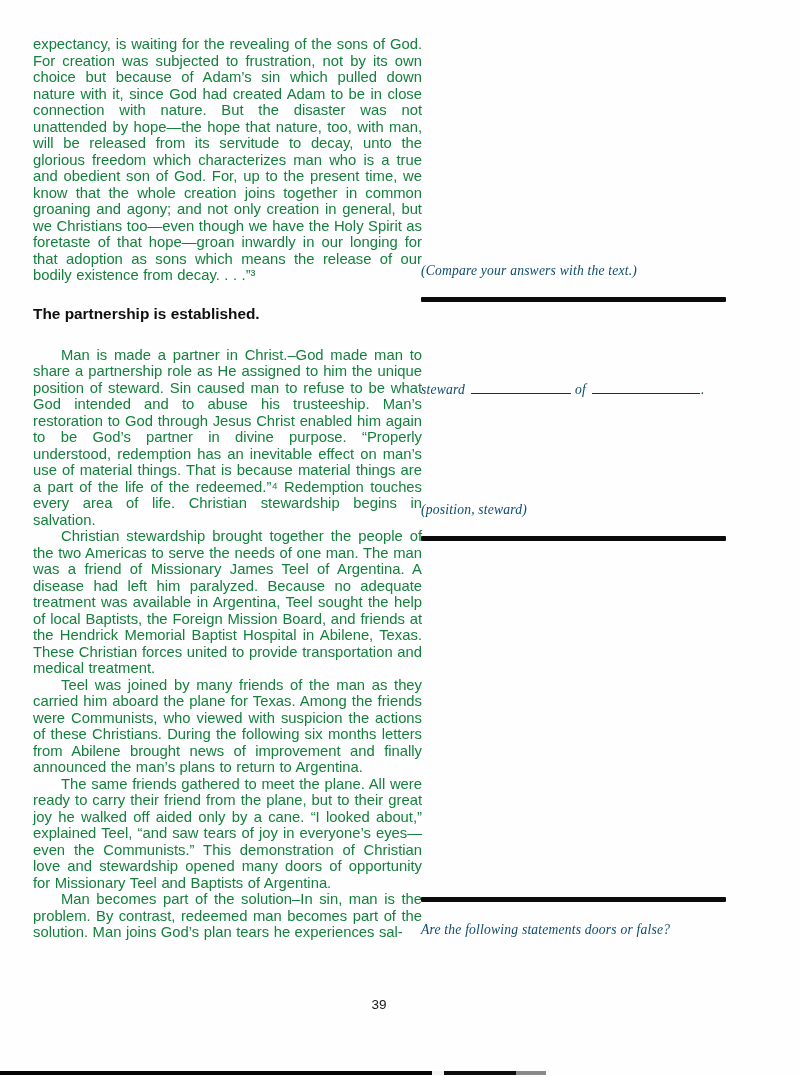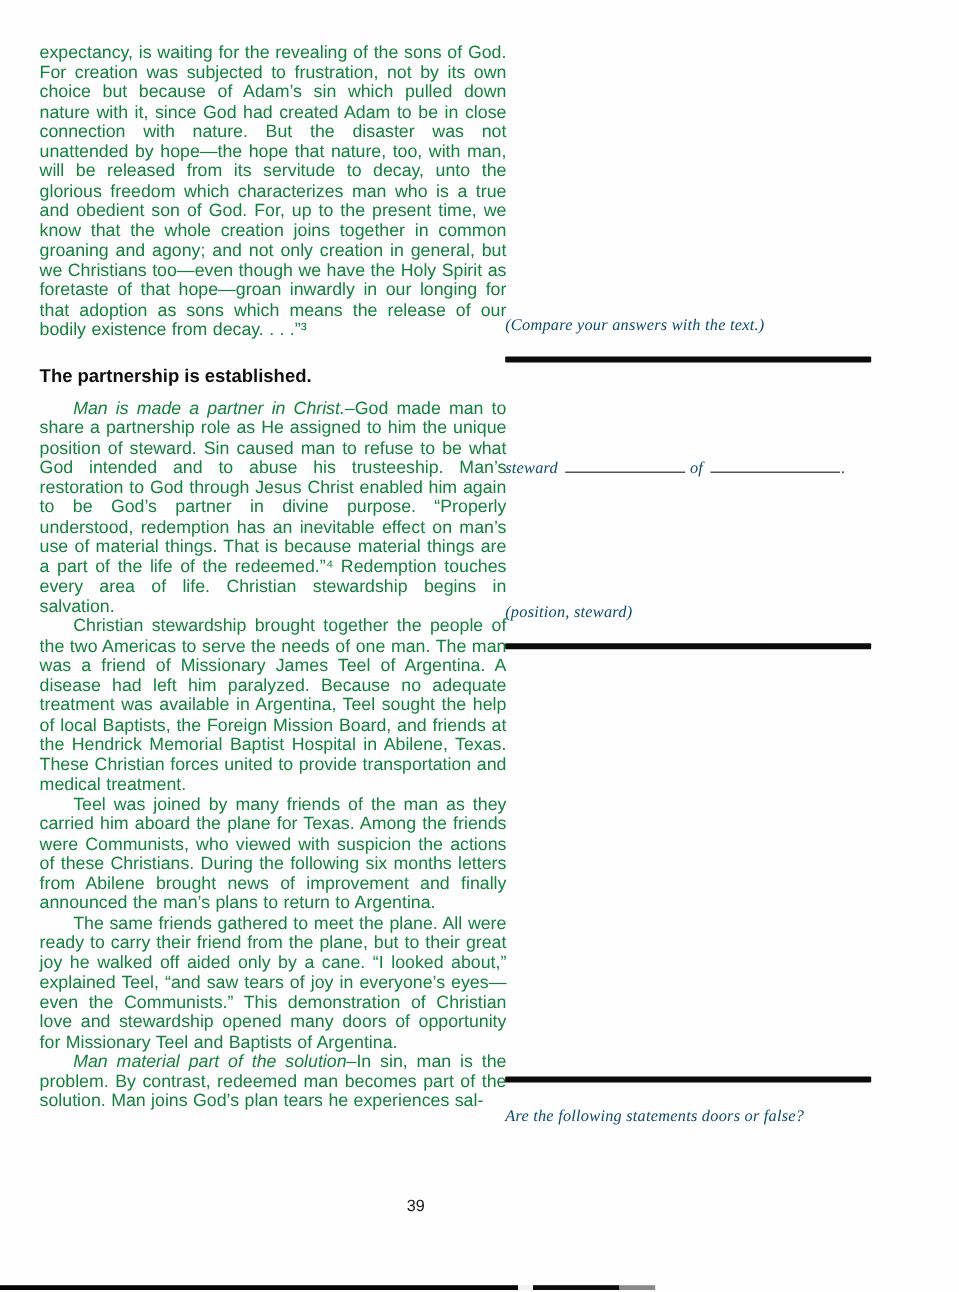--- a/index.html
+++ b/index.html
@@ -4,36 +4,36 @@
 <style>
   html,body{margin:0;padding:0;background:#ffffff;}
   body{width:799px;height:1077px;position:relative;overflow:hidden;}
   .page{position:absolute;inset:0;background:#fefefe;color:#141414;}
 
   
   .col-left{position:absolute;left:33px;top:36px;width:389px;}
   .bodytext{font-family:"Liberation Sans",sans-serif;font-size:14.8px;line-height:16.5px;
             text-align:justify;margin:0;color:#15803d;word-spacing:0.4px;}
   .indent{text-indent:28px;}
-  .lead-italic{font-style:italic;}
+  .lead-italic{}
   .section-heading{font-family:"Liberation Sans",sans-serif;font-weight:bold;font-size:15.2px;
             line-height:17px;text-align:center;margin:19px 0 0 0;color:#0f0f0f;}
   .subsection-heading{font-family:"Liberation Sans",sans-serif;font-weight:bold;font-size:15.4px;
-            line-height:17px;text-align:left;margin:21px 0 11px 0;color:#0f0f0f;}
+            line-height:17px;text-align:left;margin:21px 0 25px 0;color:#0f0f0f;}
 
   
   .note{position:absolute;left:421px;width:318px;font-family:"Liberation Serif",serif;
         font-style:italic;font-size:13.6px;line-height:20px;color:#0c4a6e;letter-spacing:0.2px;}
   .rule{position:absolute;left:421px;width:305px;height:5px;background:#0b0b0b;border-radius:1px;}
   .blank{display:inline-block;border-bottom:1.4px solid #2b2b2b;height:3px;vertical-align:baseline;}
   .blank-1{width:100px;margin:0 4px 0 6px;}
   .blank-2{width:108px;margin:0 1px 0 6px;}
 
   
-  .page-number{position:absolute;left:339px;top:997px;width:80px;
+  .page-number{position:absolute;left:339px;top:997px;width:80px;text-align:center;
         font-family:"Liberation Sans",sans-serif;font-size:13.5px;color:#161616;}
   .scan-bar{position:absolute;left:0;top:1071px;width:546px;height:4px;
         background:linear-gradient(90deg,#050505 0,#050505 432px,#f2f2f2 432px,#f2f2f2 444px,
                    #0d0d0d 444px,#0d0d0d 516px,#8a8a8a 516px,#8a8a8a 546px);}
 </style>
 </head>
 <body>
 
 <div class="page">
 
@@ -44,21 +44,21 @@
     <h4 class="subsection-heading">The partnership is established.</h4>
 
     <p class="bodytext indent"><span class="lead-italic">Man is made a partner in Christ.</span><span>–God made man to share a partnership role as He assigned to him the unique position of steward. Sin caused man to refuse to be what God intended and to abuse his trusteeship. Man’s restoration to God through Jesus Christ enabled him again to be God’s partner in divine purpose. “Properly understood, redemption has an inevitable effect on man’s use of material things. That is because material things are a part of the life of the redeemed.”⁴ Redemption touches every area of life. Christian stewardship begins in salvation.</span></p>
 
     <p class="bodytext indent">Christian stewardship brought together the people of the two Americas to serve the needs of one man. The man was a friend of Missionary James Teel of Argentina. A disease had left him paralyzed. Because no adequate treatment was available in Argentina, Teel sought the help of local Baptists, the Foreign Mission Board, and friends at the Hendrick Memorial Baptist Hospital in Abilene, Texas. These Christian forces united to provide transportation and medical treatment.</p>
 
     <p class="bodytext indent">Teel was joined by many friends of the man as they carried him aboard the plane for Texas. Among the friends were Communists, who viewed with suspicion the actions of these Christians. During the following six months letters from Abilene brought news of improvement and finally announced the man’s plans to return to Argentina.</p>
 
     <p class="bodytext indent">The same friends gathered to meet the plane. All were ready to carry their friend from the plane, but to their great joy he walked off aided only by a cane. “I looked about,” explained Teel, “and saw tears of joy in everyone’s eyes—even the Communists.” This demonstration of Christian love and stewardship opened many doors of opportunity for Missionary Teel and Baptists of Argentina.</p>
 
-    <p class="bodytext indent"><span class="lead-italic">Man material part of the solution</span><span>–In sin, man is the problem. By contrast, redeemed man becomes part of the solution. Man joins God’s plan tears he experiences sal-</span></p>
+    <p class="bodytext indent"><span class="lead-italic">Man becomes part of the solution</span><span>–In sin, man is the problem. By contrast, redeemed man becomes part of the solution. Man joins God’s plan tears he experiences sal-</span></p>
   </div>
 
   <div class="note" style="top:261px;">(Compare your answers with the text.)</div>
 
   <div class="rule" style="top:297px;"></div>
 
   <div class="note" style="top:360px;"><br><span>steward</span><span class="blank blank-1"></span><span>of</span><span class="blank blank-2"></span><span>.</span></div>
 
   <div class="note" style="top:500px;">(position, steward)</div>
 

